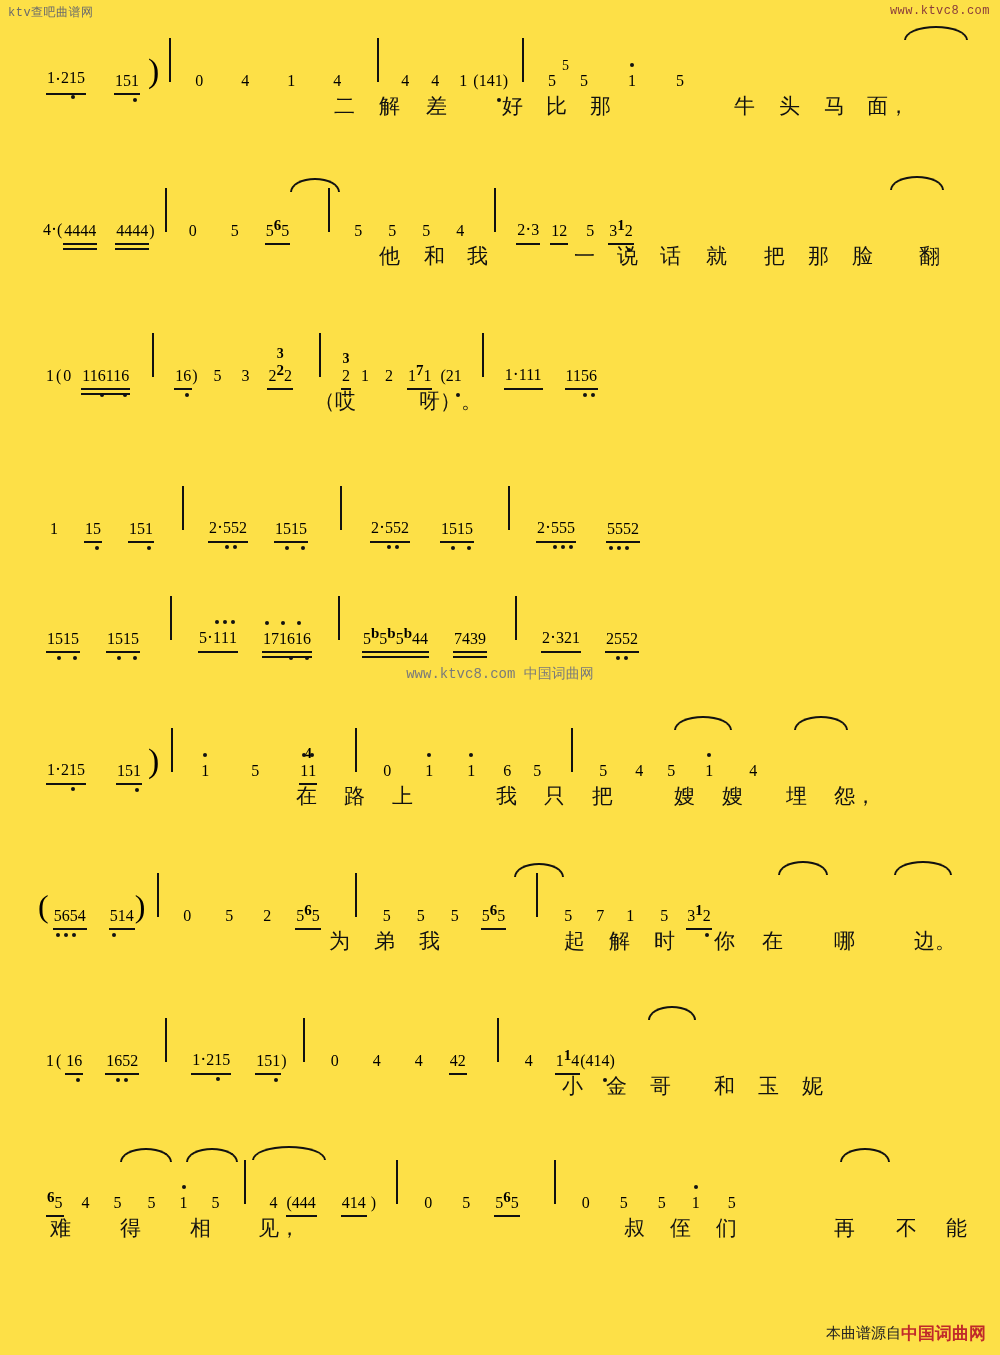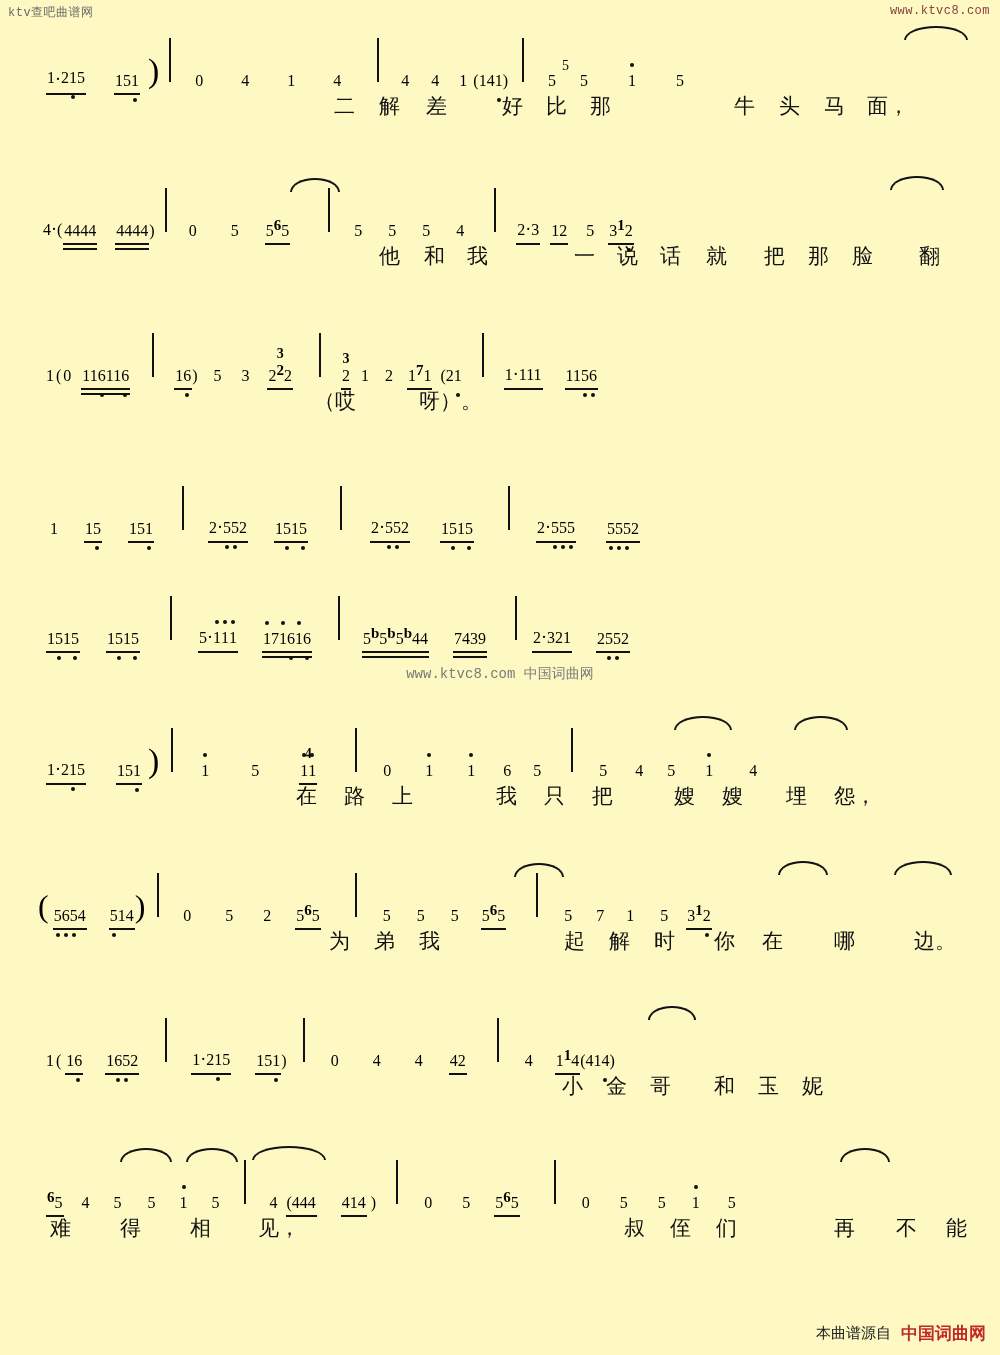--- a/index.html
+++ b/index.html
@@ -5,21 +5,21 @@
   html,body{margin:0;padding:0;}
   body{
     width:1000px;height:1355px;
     background:#fdfcfa;
     font-family:"Liberation Serif", serif;
     position:relative;
     overflow:hidden;
   }
   .page{
     position:absolute;inset:0;
-    background:#fef9c3;
+    background:#fde047;
   }
   
   .corner-left{
     position:absolute;left:8px;top:4px;
     font-family:"Liberation Mono", monospace;
     font-size:12px;color:#6b6b6b;letter-spacing:.5px;
   }
   .corner-right{
     position:absolute;right:10px;top:4px;
     font-family:"Liberation Mono", monospace;
@@ -27,21 +27,21 @@
   }
   .mid-watermark{
     position:absolute;left:50%;transform:translateX(-50%);
     top:665px;
     font-family:"Liberation Mono", monospace;
     font-size:14px;color:#7a7a7a;white-space:nowrap;
   }
   .mid-watermark .cn{font-family:"Liberation Sans", sans-serif;}
   .footer{
     position:absolute;right:14px;bottom:10px;
-    display:flex;align-items:center;gap:10px;
+    display:flex;align-items:center;
     font-family:"Liberation Sans", sans-serif;
     font-size:15px;color:#222;
   }
   .footer .brand{
     color:#c02a2a;font-size:17px;font-weight:bold;
   }
 
   
   .system{
     position:absolute;left:0;right:0;
@@ -221,21 +221,21 @@
     <div class="notes">
       <span class="grp b1" style="margin-left:12px;">1<span class="dn">5</span>1<span class="dn">5</span></span>
       <span class="grp b1" style="margin-left:26px;">1<span class="dn">5</span>1<span class="dn">5</span></span>
       <span class="bar" style="margin-left:30px;"></span>
       <span class="grp b1" style="margin-left:16px;">5<span style="font-size:18px;">·</span><span class="up">1</span><span class="up">1</span><span class="up">1</span></span>
       <span class="grp b2" style="margin-left:24px;"><span class="up">1</span>7<span class="up">1</span><span class="dn">6</span><span class="up">1</span><span class="dn">6</span></span>
       <span class="bar" style="margin-left:26px;"></span>
       <span class="grp b2" style="margin-left:12px;">5<span class="sup">b</span>5<span class="sup">b</span>5<span class="sup">b</span>44</span>
       <span class="grp b2" style="margin-left:24px;">7439</span>
       <span class="bar" style="margin-left:28px;"></span>
-      <span class="grp b1" style="margin-left:5px;">2<span style="font-size:18px;">·</span>321</span>
+      <span class="grp b1" style="margin-left:14px;">2<span style="font-size:18px;">·</span>321</span>
       <span class="grp b1" style="margin-left:24px;">2<span class="dn">5</span><span class="dn">5</span>2</span>
     </div>
     <div class="lyrics"></div>
   </div>
 
   <div class="mid-watermark">
     <span>www.ktvc8.com</span>
     <span class="cn">中国词曲网</span>
   </div>
 

